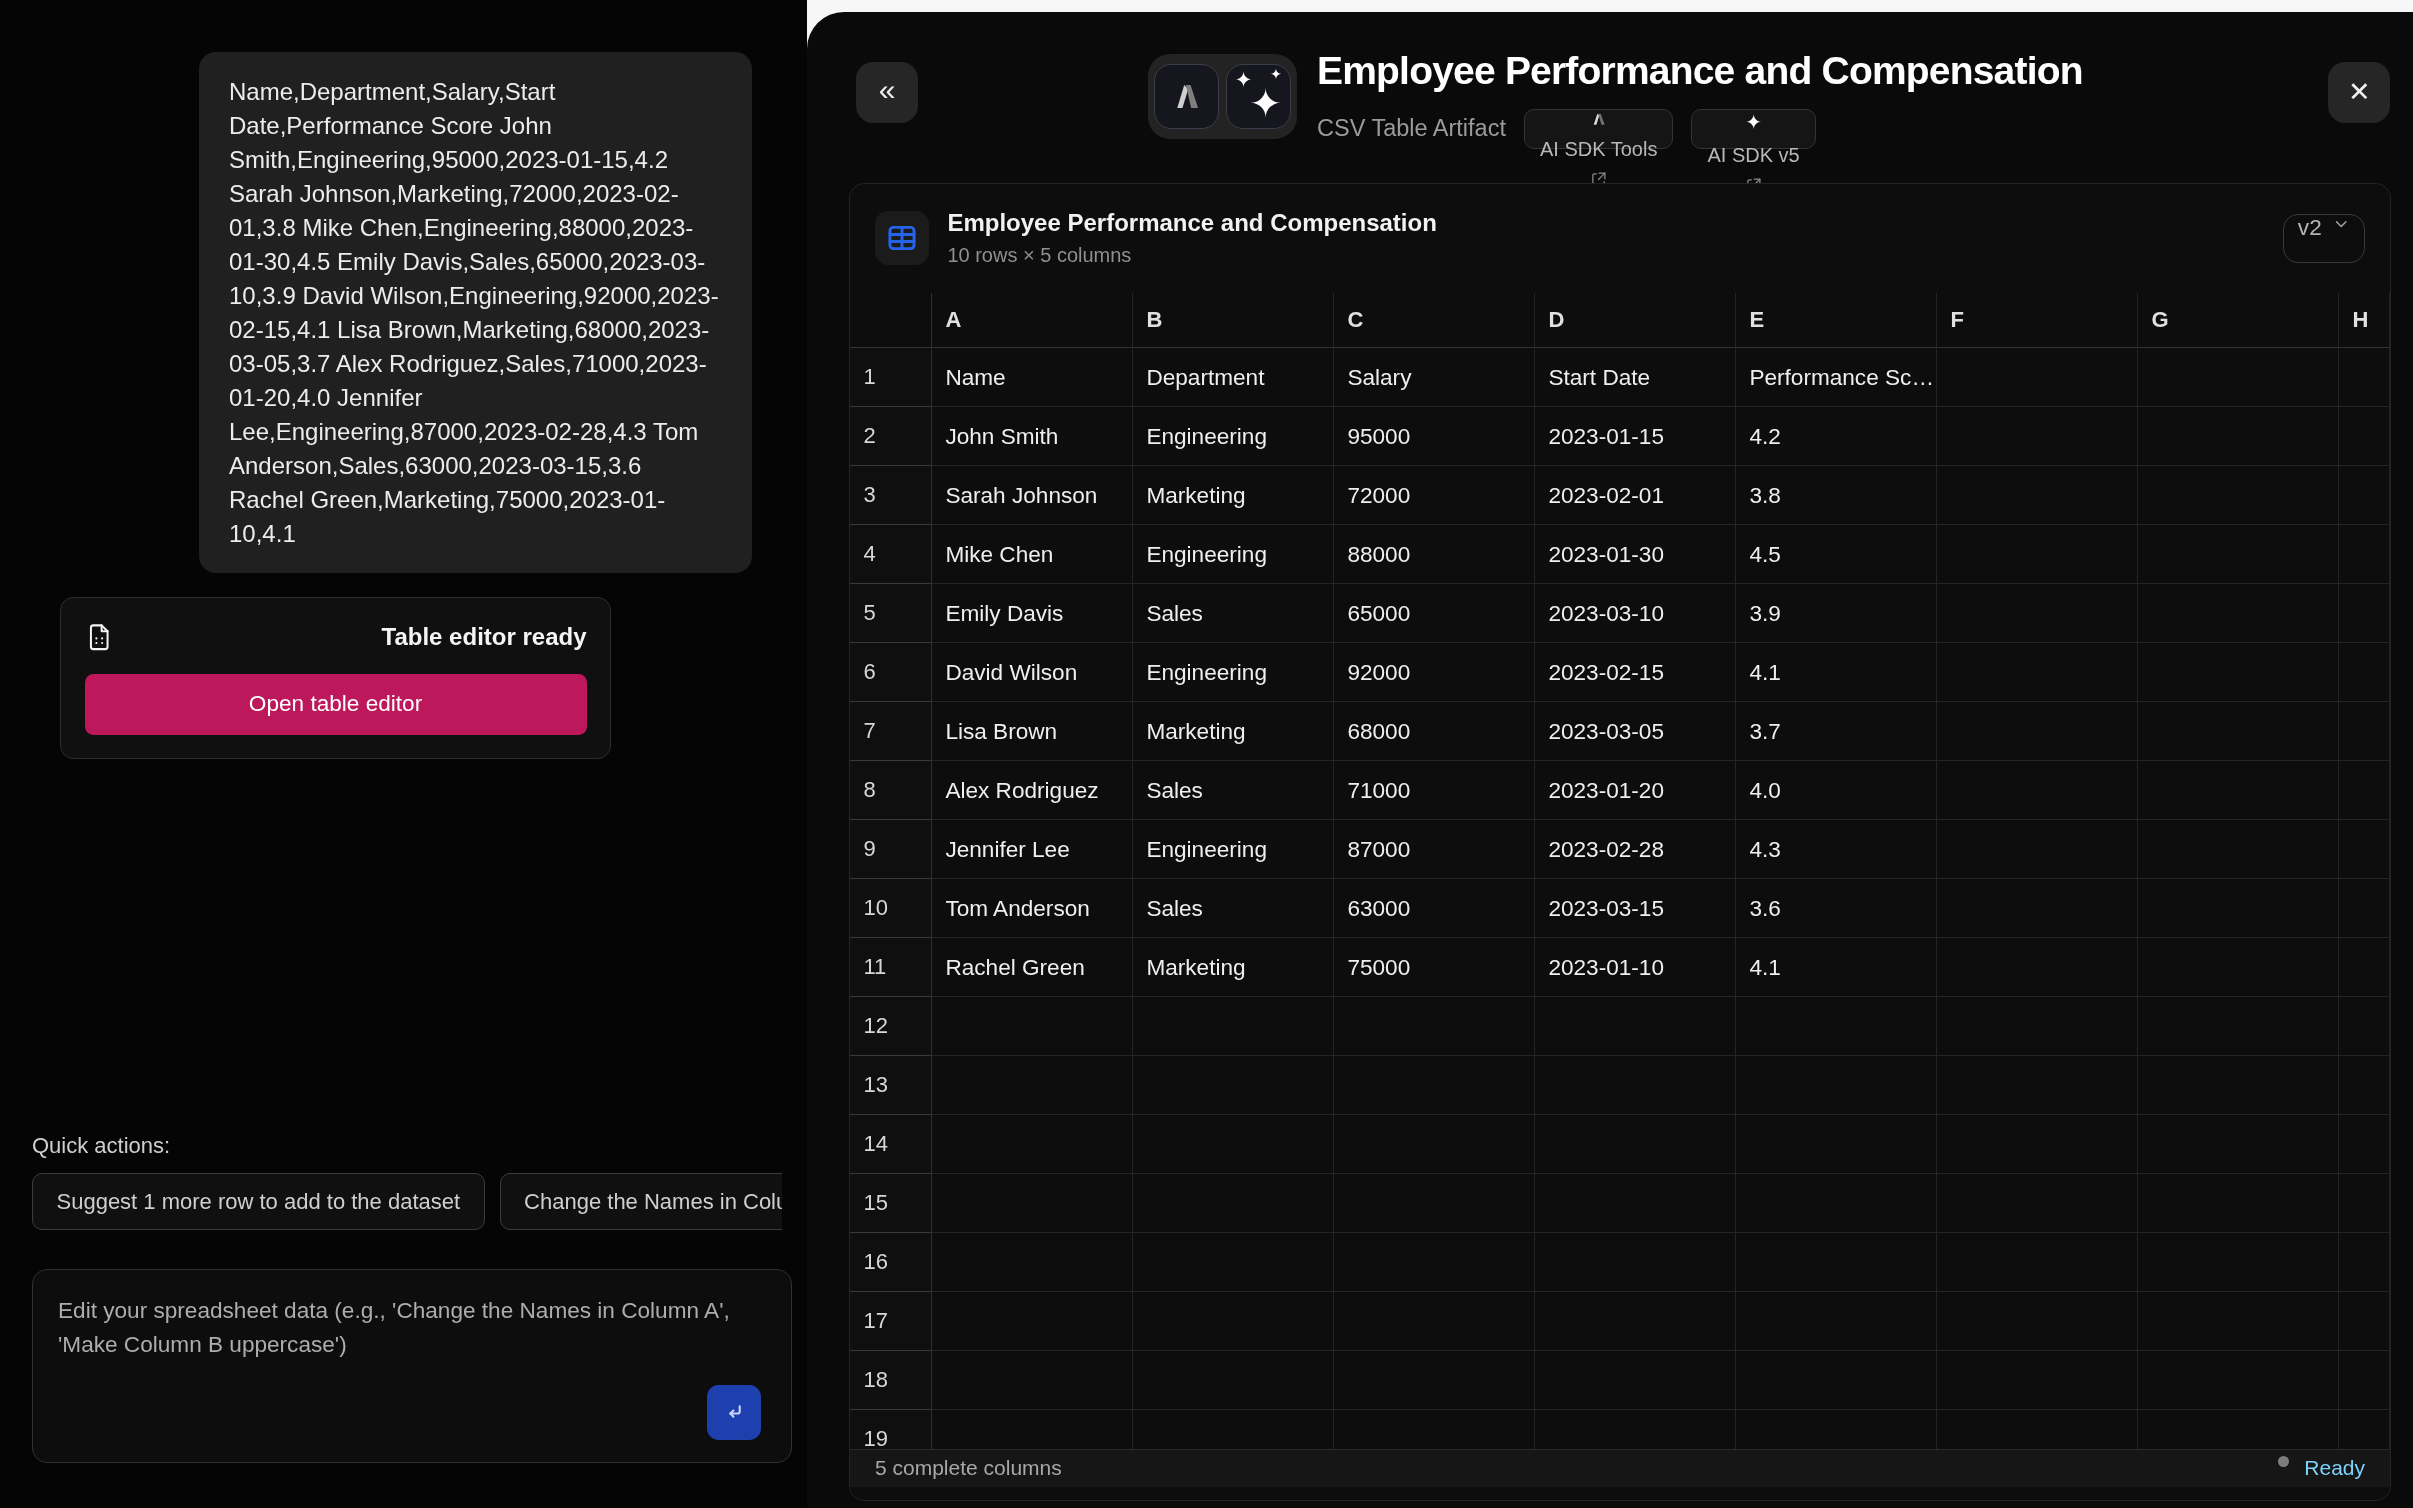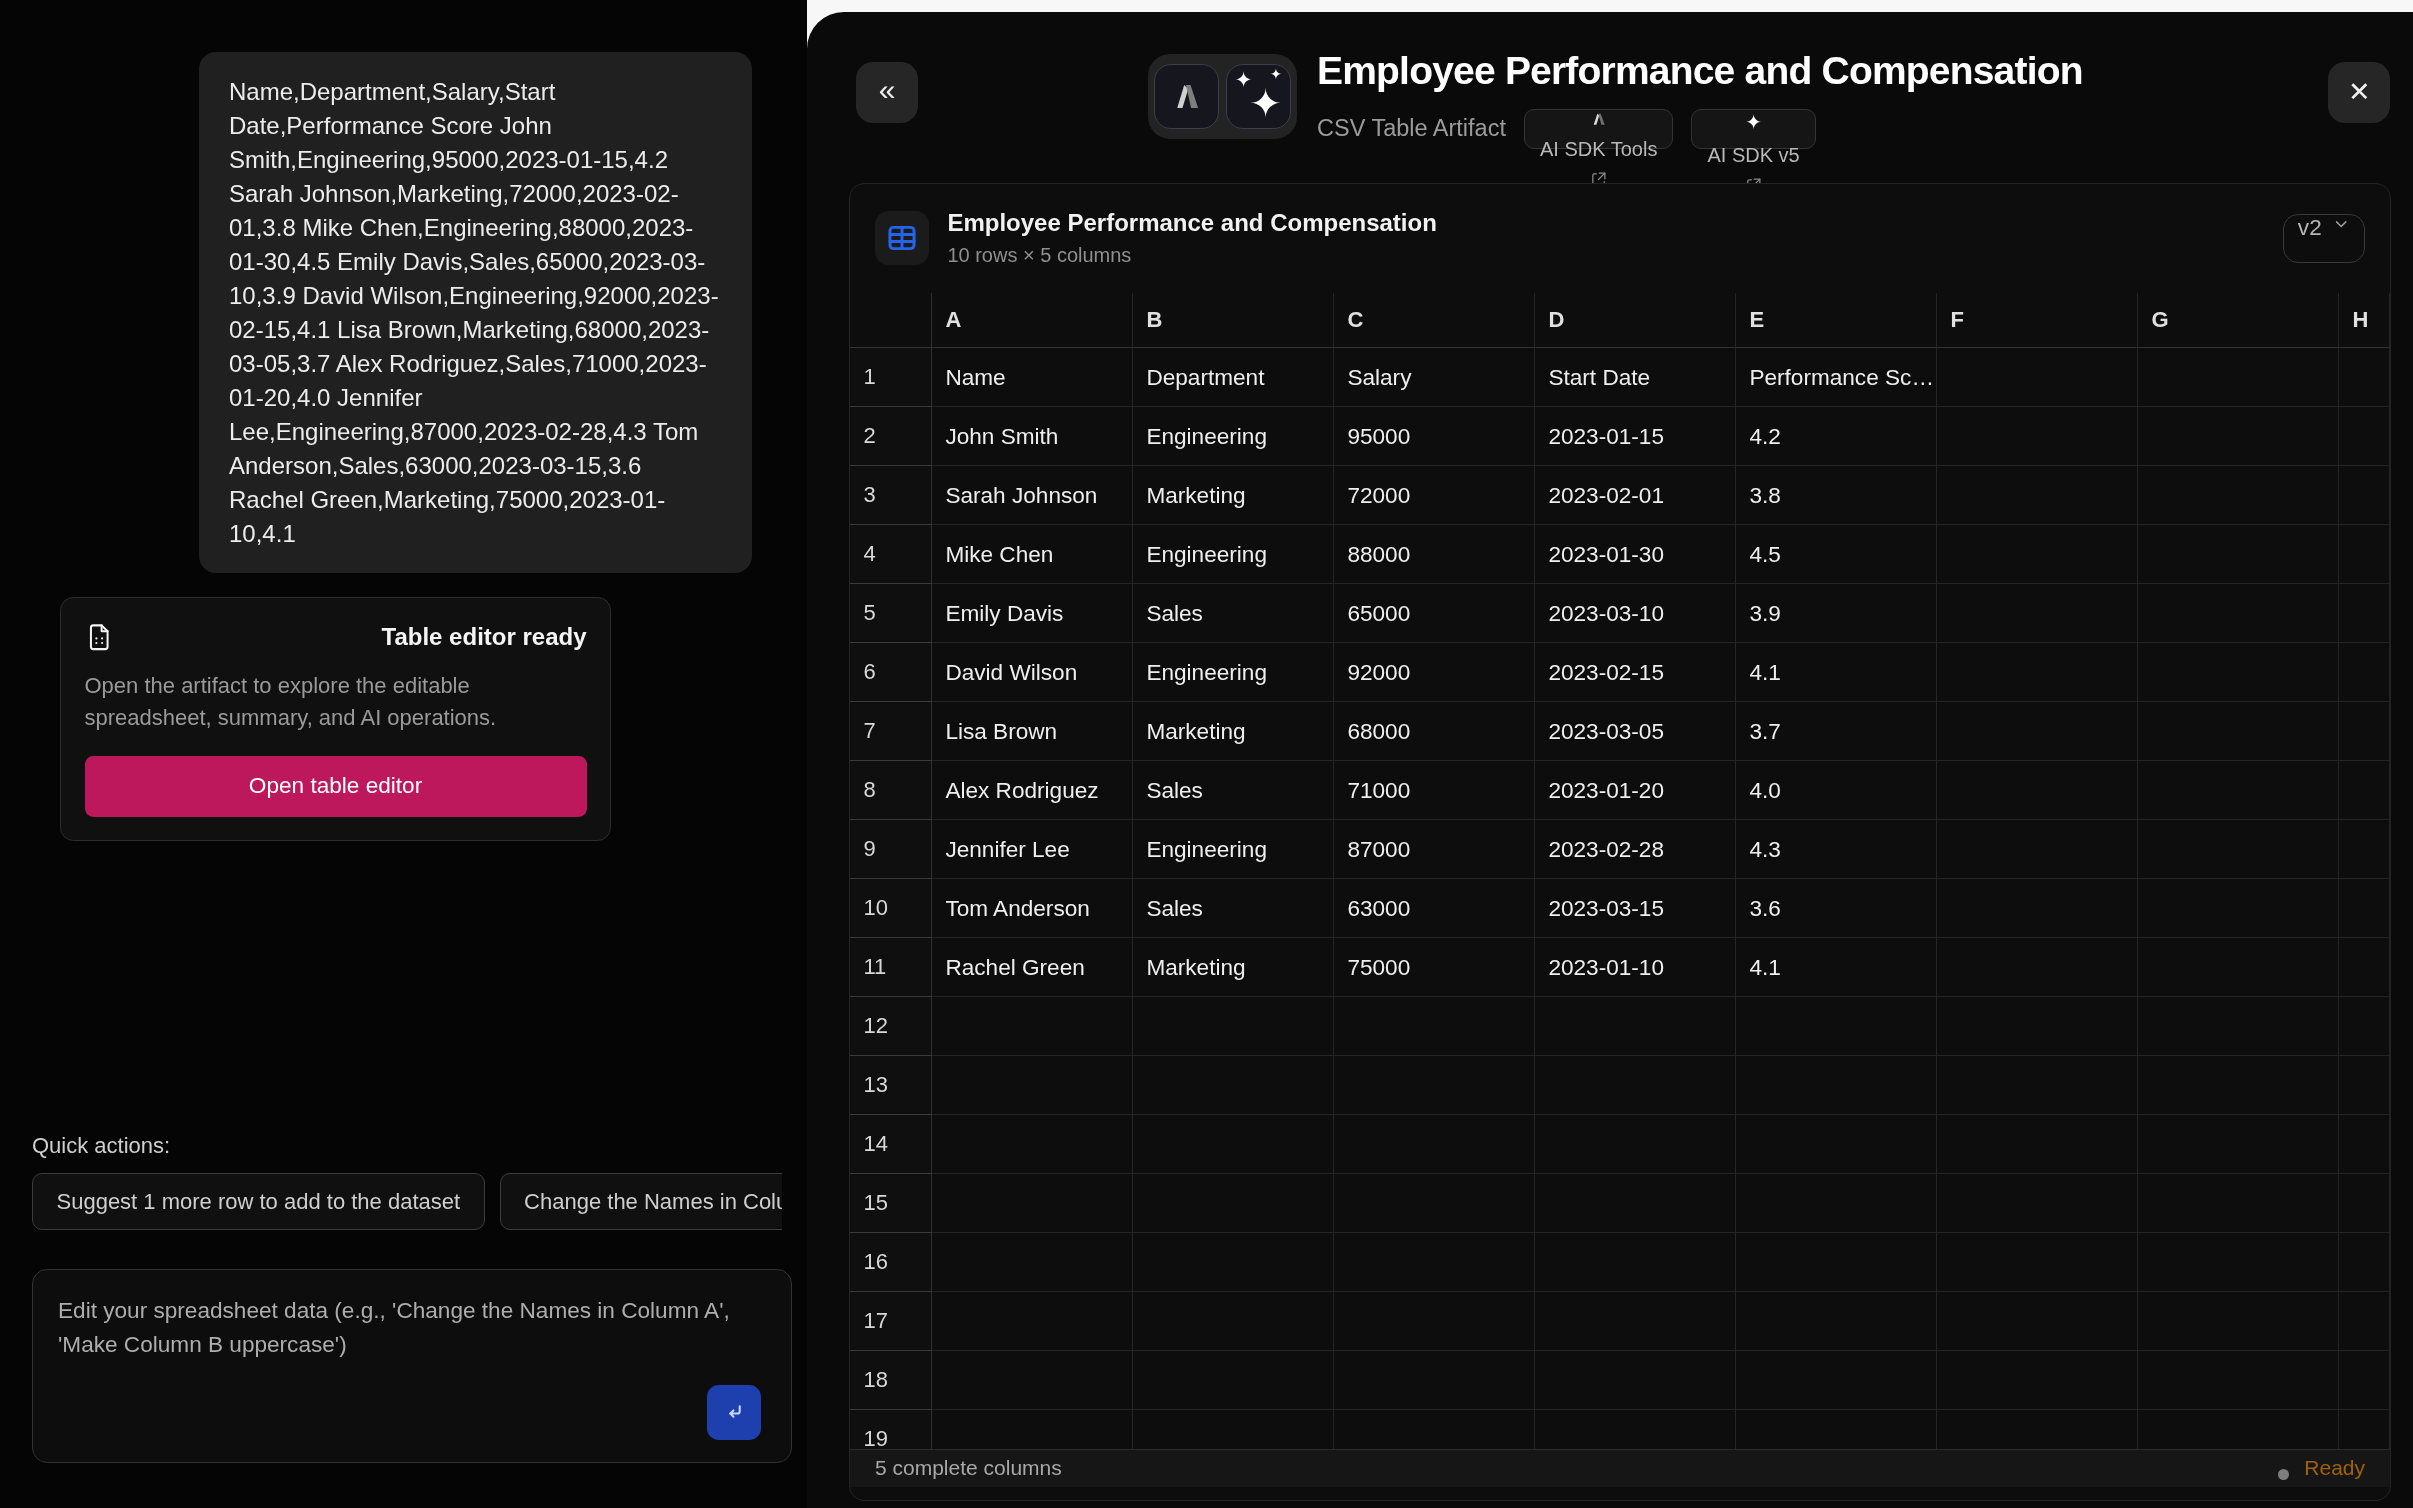--- a/index.html
+++ b/index.html
@@ -102,21 +102,21 @@
   .cell.colhead { color:#e0e0e0; font-size:22px; font-weight:700; border-bottom:0.8px solid #333333; }
   .cell.corner  { border-bottom:0.8px solid #333333; border-right:0.8px solid #303030; }
   .cell.rownum  { color:#d8d8d8; font-size:22px; background:#0f0f0f;
                   border-bottom:0.8px solid #3a3a3a; border-right:0.8px solid #303030; }
   .cell.datacell { color:#efefef; font-size:22.6px; display:block; line-height:59px; cursor:cell; }
 
   .card-foot { position:absolute; left:0; right:0; bottom:13px; height:38px; background:#161616;
                border-top:0.8px solid #2a2a2a; display:flex; align-items:center;
                padding:12px 25px; justify-content:space-between; }
   .foot-left { color:#a8a8a8; font-size:21px; }
-  .foot-status { display:flex; align-items:flex-end; gap:15px; color:#a16207; font-size:21px; }
+  .foot-status { display:flex; align-items:flex-start; gap:15px; color:#7dd3fc; font-size:21px; }
   .status-dot { width:11px; height:11px; border-radius:50%; background:#7d7d7d; }
 
   svg { display:block; }
 </style>
 </head>
 <body>
 
 <div class="chat-panel">
 
   <div class="csv-bubble">Name,Department,Salary,Start Date,Performance Score John Smith,Engineering,95000,2023-01-15,4.2 Sarah Johnson,Marketing,72000,2023-02-01,3.8 Mike Chen,Engineering,88000,2023-01-30,4.5 Emily Davis,Sales,65000,2023-03-10,3.9 David Wilson,Engineering,92000,2023-02-15,4.1 Lisa Brown,Marketing,68000,2023-03-05,3.7 Alex Rodriguez,Sales,71000,2023-01-20,4.0 Jennifer Lee,Engineering,87000,2023-02-28,4.3 Tom Anderson,Sales,63000,2023-03-15,3.6 Rachel Green,Marketing,75000,2023-01-10,4.1</div>
@@ -128,21 +128,20 @@
           <path d="M14 2H7a2 2 0 0 0-2 2v16a2 2 0 0 0 2 2h10a2 2 0 0 0 2-2V7z"></path>
           <path d="M14 2v5h5"></path>
           <circle cx="9.6" cy="13" r="0.9" fill="#f5f5f5" stroke="none"></circle>
           <circle cx="14.4" cy="13" r="0.9" fill="#f5f5f5" stroke="none"></circle>
           <circle cx="9.6" cy="16.8" r="0.9" fill="#f5f5f5" stroke="none"></circle>
           <circle cx="14.4" cy="16.8" r="0.9" fill="#f5f5f5" stroke="none"></circle>
         </svg>
       </span>
       <span class="editor-card-title">Table editor ready</span>
     </div>
-    <div class="editor-card-desc">Open the artifact to explore the editable spreadsheet, summary, and AI operations.</div>
     <button class="open-editor-btn">Open table editor</button>
   </div>
 
   <div class="quick-label">Quick actions:</div>
   <div class="quick-row">
     <button class="quick-btn">Suggest 1 more row to add to the dataset</button>
     <button class="quick-btn">Change the Names in Column A</button>
   </div>
 
   <div class="composer">

